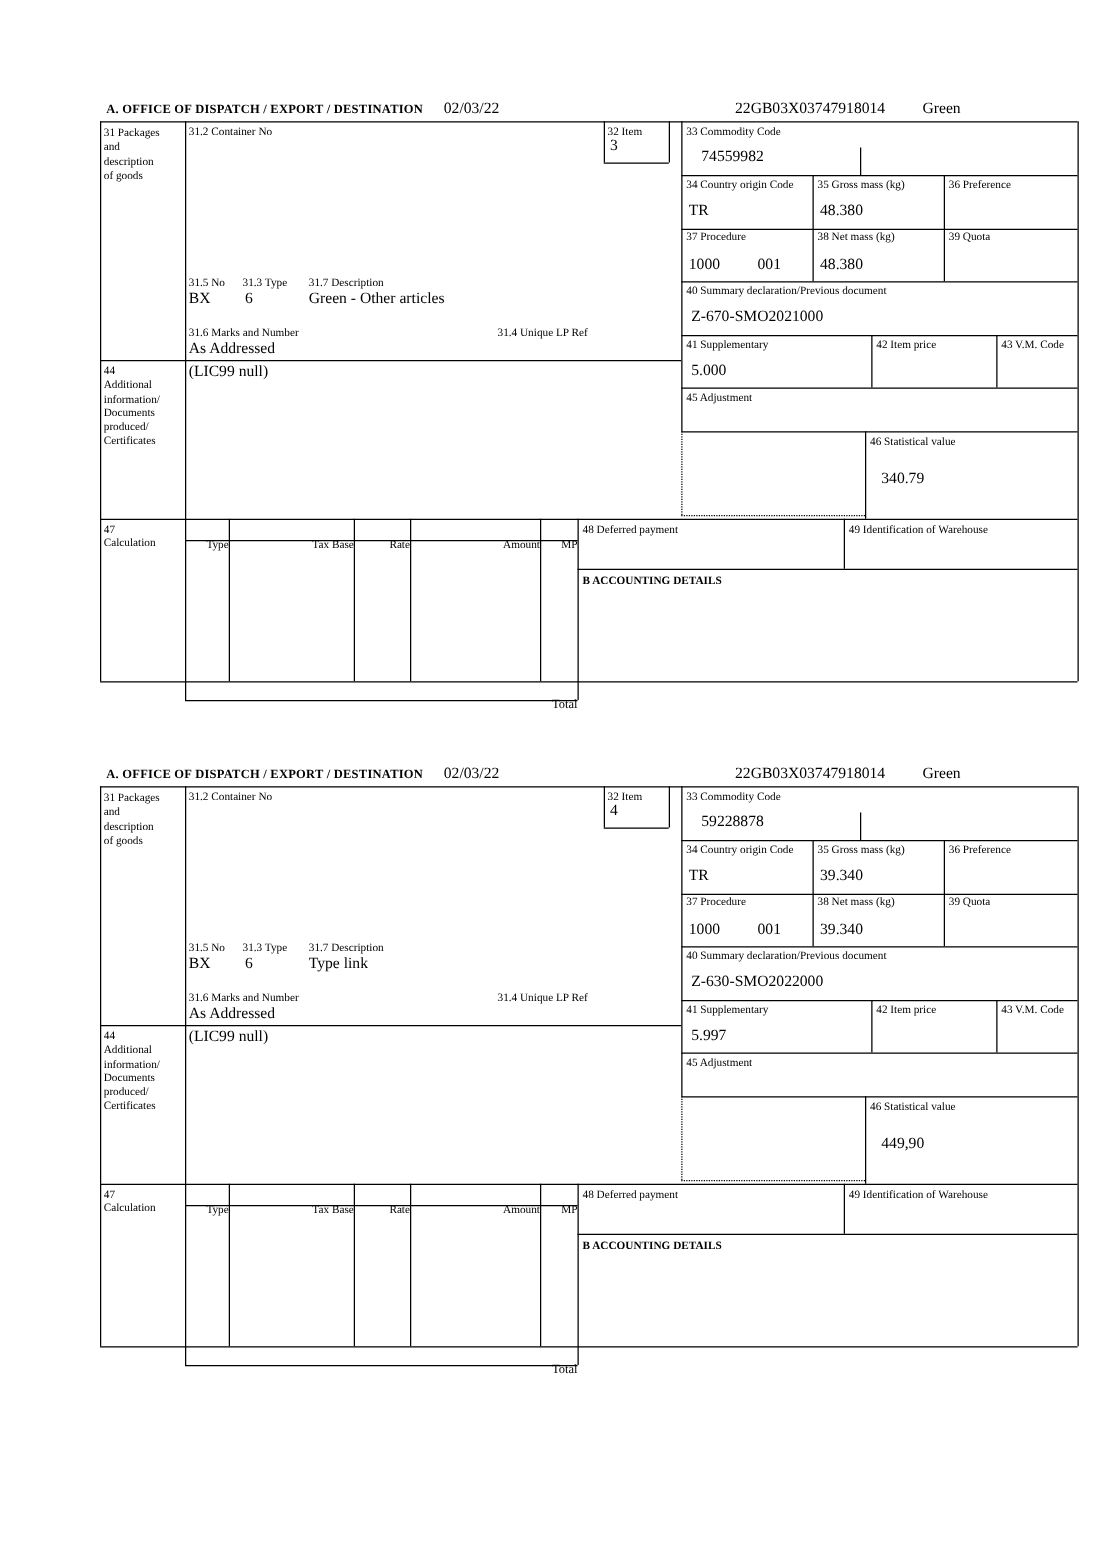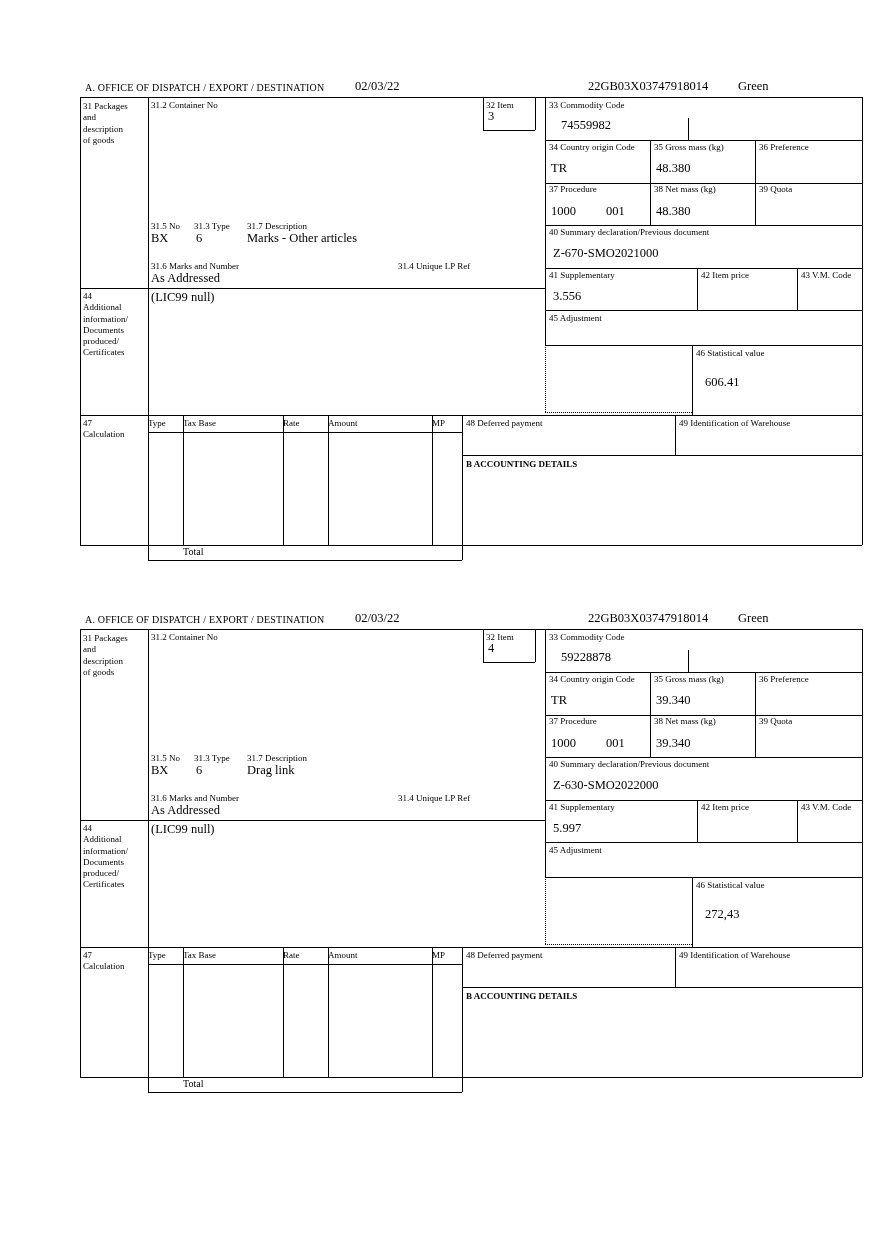--- a/index.html
+++ b/index.html
@@ -6,22 +6,22 @@
   body { background:#ffffff; font-family:"Liberation Serif", serif; color:#000; }
   .sheet { position:relative; width:882px; height:1250px; background:#ffffff; overflow:hidden; }
   .sec { position:absolute; left:80px; width:790px; height:500px; }
   .h { position:absolute; border-top:1px solid #000; height:0; }
   .v { position:absolute; border-left:1px solid #000; width:0; }
   .h.d { border-top-style:dotted; }
   .v.d { border-left-style:dotted; }
   .lbl { position:absolute; font-size:9px; line-height:1.25; white-space:nowrap; }
   .pre { white-space:pre-line; }
   .val { position:absolute; font-size:12.5px; line-height:1.1; white-space:nowrap; }
-  .ctr { text-align:left; }
-  .hdrA { position:absolute; font-weight:normal; font-size:10px; letter-spacing:0.2px; white-space:nowrap; }
+  .ctr { text-align:right;margin-top:12px; }
+  .hdrA { position:absolute; font-weight:bold; font-size:10px; letter-spacing:0.2px; white-space:nowrap; }
   .bold { font-weight:bold; }
   .tot { font-size:10px; }
 </style>
 </head>
 <body>
 
 <div class="sheet">
 
   <div class="sec" style="top:80px">
     <div class="hdrA" style="left:5px;top:2px">A.  OFFICE OF DISPATCH / EXPORT / DESTINATION</div>
@@ -98,35 +98,35 @@
     <div class="lbl" style="left:679px;top:104px">39 Quota</div>
 
     <div class="lbl" style="left:469px;top:147px">40 Summary declaration/Previous document</div>
     <div class="val" style="left:473px;top:167px">Z-670-SMO2021000</div>
 
     <div class="lbl" style="left:71px;top:141px">31.5 No</div>
     <div class="lbl" style="left:114px;top:141px">31.3 Type</div>
     <div class="lbl" style="left:167px;top:141px">31.7 Description</div>
     <div class="val" style="left:71px;top:152px">BX</div>
     <div class="val" style="left:116px;top:152px">6</div>
-    <div class="val" style="left:167px;top:152px">Marks - Other articles</div>
+    <div class="val" style="left:167px;top:152px">Green - Other articles</div>
 
     <div class="lbl" style="left:71px;top:181px">31.6 Marks and Number</div>
     <div class="lbl" style="left:318px;top:181px">31.4 Unique LP Ref</div>
     <div class="val" style="left:71px;top:192px">As Addressed</div>
 
     <div class="lbl" style="left:469px;top:190px">41 Supplementary</div>
-    <div class="val" style="left:473px;top:210px">3.556</div>
+    <div class="val" style="left:473px;top:210px">5.000</div>
     <div class="lbl" style="left:621px;top:190px">42 Item price</div>
     <div class="lbl" style="left:721px;top:190px">43 V.M. Code</div>
 
     <div class="val" style="left:71px;top:211px">(LIC99 null)</div>
     <div class="lbl" style="left:469px;top:233px">45 Adjustment</div>
     <div class="lbl" style="left:616px;top:268px">46 Statistical value</div>
-    <div class="val" style="left:625px;top:296px">606.41</div>
+    <div class="val" style="left:625px;top:296px">340.79</div>
 
     <div class="lbl ctr" style="left:68px;top:338px;width:35px">Type</div>
     <div class="lbl ctr" style="left:103px;top:338px;width:100px">Tax Base</div>
     <div class="lbl ctr" style="left:203px;top:338px;width:45px">Rate</div>
     <div class="lbl ctr" style="left:248px;top:338px;width:104px">Amount</div>
     <div class="lbl ctr" style="left:352px;top:338px;width:30px">MP</div>
     <div class="lbl ctr tot" style="left:103px;top:466px;width:279px">Total</div>
 
     <div class="lbl" style="left:386px;top:338px">48 Deferred payment</div>
     <div class="lbl" style="left:599px;top:338px">49 Identification of Warehouse</div>
@@ -208,35 +208,35 @@
     <div class="lbl" style="left:679px;top:104px">39 Quota</div>
 
     <div class="lbl" style="left:469px;top:147px">40 Summary declaration/Previous document</div>
     <div class="val" style="left:473px;top:167px">Z-630-SMO2022000</div>
 
     <div class="lbl" style="left:71px;top:141px">31.5 No</div>
     <div class="lbl" style="left:114px;top:141px">31.3 Type</div>
     <div class="lbl" style="left:167px;top:141px">31.7 Description</div>
     <div class="val" style="left:71px;top:152px">BX</div>
     <div class="val" style="left:116px;top:152px">6</div>
-    <div class="val" style="left:167px;top:152px">Drag link</div>
+    <div class="val" style="left:167px;top:152px">Type link</div>
 
     <div class="lbl" style="left:71px;top:181px">31.6 Marks and Number</div>
     <div class="lbl" style="left:318px;top:181px">31.4 Unique LP Ref</div>
     <div class="val" style="left:71px;top:192px">As Addressed</div>
 
     <div class="lbl" style="left:469px;top:190px">41 Supplementary</div>
     <div class="val" style="left:473px;top:210px">5.997</div>
     <div class="lbl" style="left:621px;top:190px">42 Item price</div>
     <div class="lbl" style="left:721px;top:190px">43 V.M. Code</div>
 
     <div class="val" style="left:71px;top:211px">(LIC99 null)</div>
     <div class="lbl" style="left:469px;top:233px">45 Adjustment</div>
     <div class="lbl" style="left:616px;top:268px">46 Statistical value</div>
-    <div class="val" style="left:625px;top:296px">272,43</div>
+    <div class="val" style="left:625px;top:296px">449,90</div>
 
     <div class="lbl ctr" style="left:68px;top:338px;width:35px">Type</div>
     <div class="lbl ctr" style="left:103px;top:338px;width:100px">Tax Base</div>
     <div class="lbl ctr" style="left:203px;top:338px;width:45px">Rate</div>
     <div class="lbl ctr" style="left:248px;top:338px;width:104px">Amount</div>
     <div class="lbl ctr" style="left:352px;top:338px;width:30px">MP</div>
     <div class="lbl ctr tot" style="left:103px;top:466px;width:279px">Total</div>
 
     <div class="lbl" style="left:386px;top:338px">48 Deferred payment</div>
     <div class="lbl" style="left:599px;top:338px">49 Identification of Warehouse</div>

